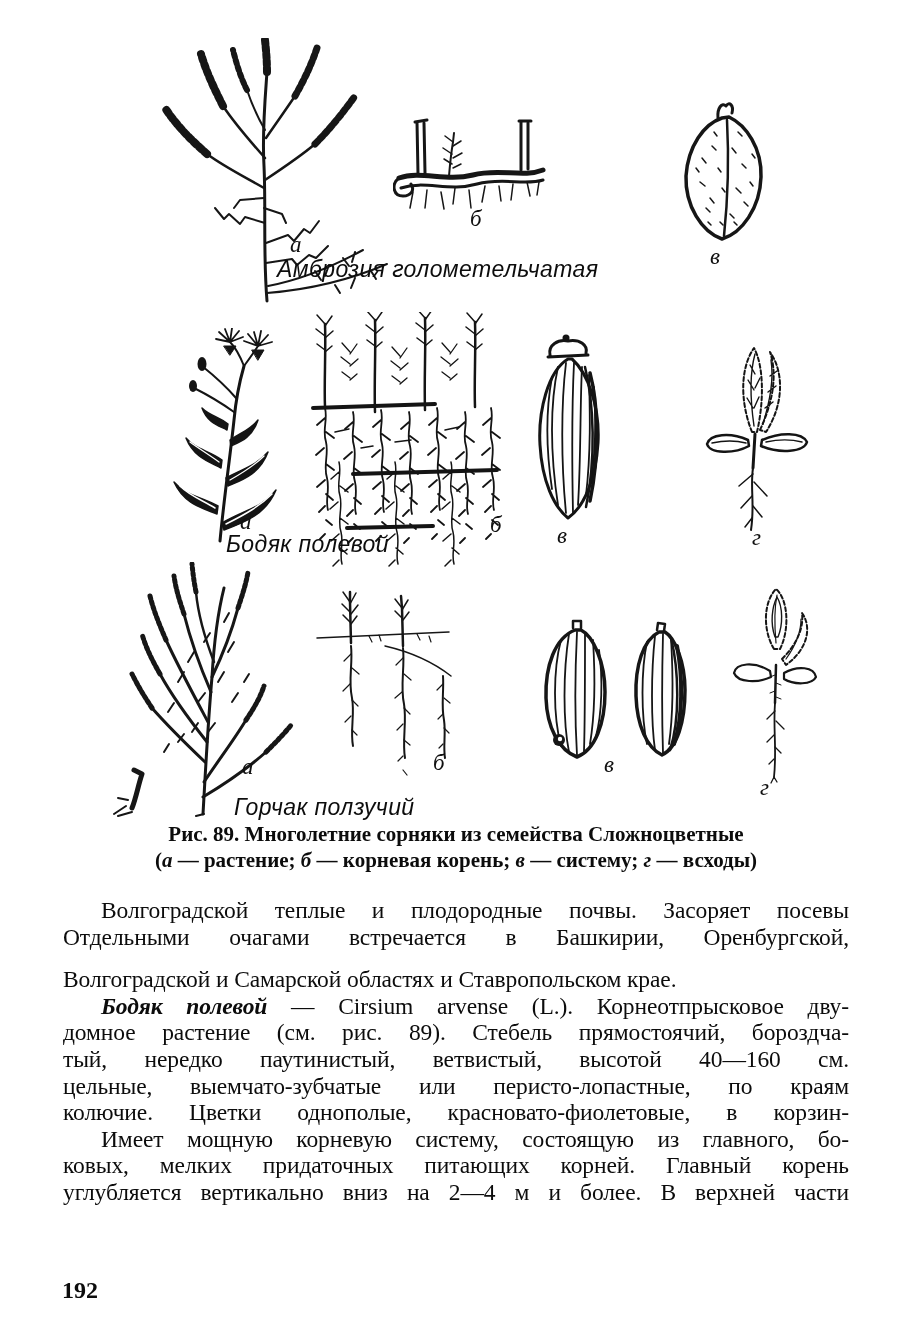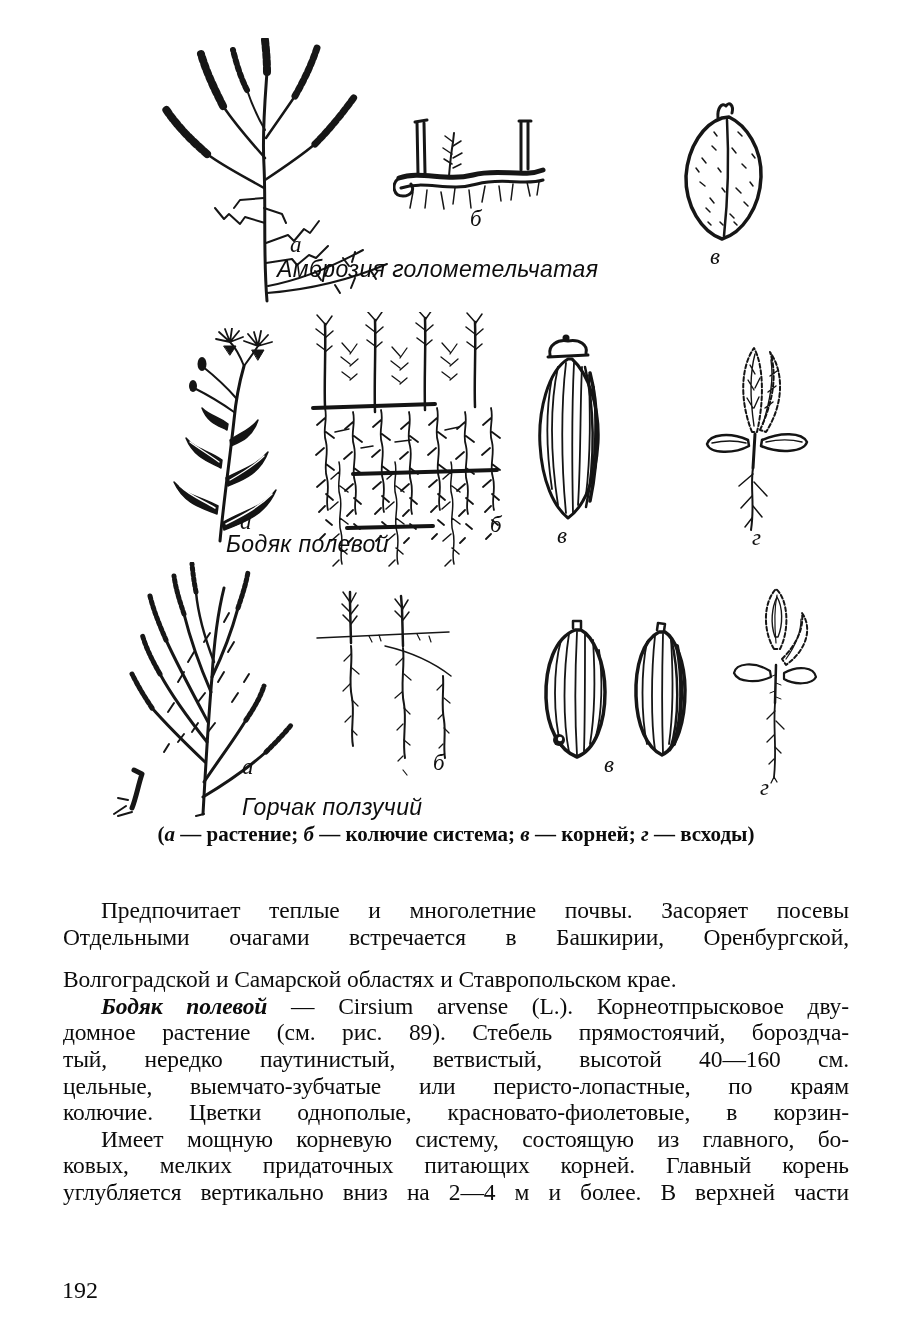--- a/index.html
+++ b/index.html
@@ -25,21 +25,21 @@
   .cap-it{font-style:italic;}
   
   .bodytext{
     position:absolute;left:63px;top:897px;width:786px;
     font-size:23.5px;line-height:26.6px;color:#0c0c0c;letter-spacing:-0.1px;
   }
   .line{height:26.6px;overflow:hidden;text-align:justify;text-align-last:justify;text-justify:inter-word;}
   .line.first{text-indent:38px;}
   .line.last{text-align-last:left;margin-top:16px;}
   .lead{font-weight:bold;font-style:italic;}
-  .pagenum{position:absolute;left:62px;top:1277px;font-size:24px;color:#0c0c0c;}
+  .pagenum{position:absolute;left:62px;top:1277px;font-size:24px;color:#0c0c0c;font-weight:bold;}
 </style>
 </head>
 <body>
 
 <div class="page">
 
   <div>
 
     <div class="ill" style="left:115px;top:38px;width:300px;height:265px;">
       <svg viewBox="0 0 300 265">
@@ -269,29 +269,30 @@
     <span class="flet" style="left:557px;top:524px;">в</span>
     <span class="flet" style="left:752px;top:526px;">г</span>
 
     <span class="flet" style="left:242px;top:755px;">а</span>
     <span class="flet" style="left:433px;top:751px;">б</span>
     <span class="flet" style="left:604px;top:753px;">в</span>
     <span class="flet" style="left:760px;top:776px;">г</span>
 
     <span class="fname" style="left:277px;top:258px;text-align:right;">Амброзия голометельчатая</span>
     <span class="fname" style="left:226px;top:533px;">Бодяк полевой</span>
-    <span class="fname" style="left:234px;top:796px;margin-left:8px;">Горчак ползучий</span>
+    <span class="fname" style="left:234px;top:796px;">Горчак ползучий</span>
   </div>
 
   <div class="caption">
-    <div><span>(</span><span class="cap-it">а</span><span> — растение; </span><span class="cap-it">б</span><span> — колючие система; </span><span class="cap-it">в</span><span> — корней; </span><span class="cap-it">г</span><span> — всходы)</span></div>
+    <div>Рис. 89. Многолетние сорняки из семейства Сложноцветные</div>
+    <div><span>(</span><span class="cap-it">а</span><span> — растение; </span><span class="cap-it">б</span><span> — корневая корень; </span><span class="cap-it">в</span><span> — систему; </span><span class="cap-it">г</span><span> — всходы)</span></div>
   </div>
 
   <div class="bodytext">
-    <div class="line first">Предпочитает теплые и многолетние почвы. Засоряет посевы</div>
+    <div class="line first">Волгоградской теплые и плодородные почвы. Засоряет посевы</div>
     <div class="line">Отдельными очагами встречается в Башкирии, Оренбургской,</div>
     <div class="line last">Волгоградской и Самарской областях и Ставропольском крае.</div>
 
     <div class="line first"><span class="lead">Бодяк полевой</span><span> — Cirsium arvense (L.). Корнеотпрысковое дву-</span></div>
     <div class="line">домное растение (см. рис. 89). Стебель прямостоячий, бороздча-</div>
     <div class="line">тый, нередко паутинистый, ветвистый, высотой 40—160 см.</div>
     <div class="line">цельные, выемчато-зубчатые или перисто-лопастные, по краям</div>
     <div class="line">колючие. Цветки однополые, красновато-фиолетовые, в корзин-</div>
 
     <div class="line first">Имеет мощную корневую систему, состоящую из главного, бо-</div>

